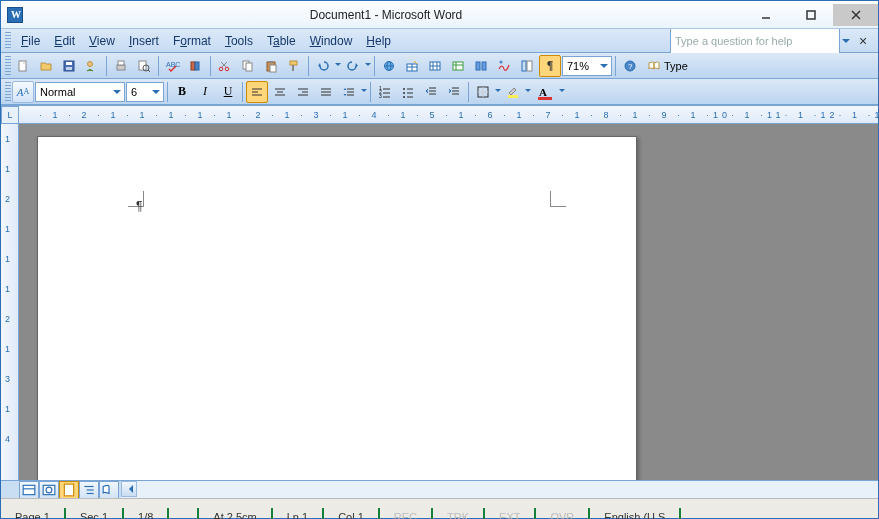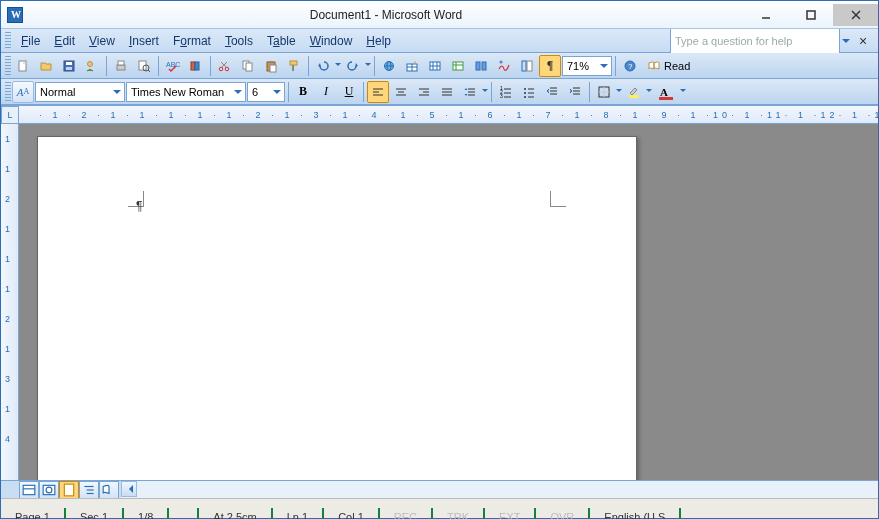--- a/index.html
+++ b/index.html
@@ -251,32 +251,31 @@
     <div class="tbtn">
         <svg viewBox="0 0 14 14">
           <circle cx="7" cy="7" r="5" fill="#4a86c9" stroke="#2a6fb5"></circle>
           <text x="5" y="10" font-size="8" fill="#fff">?</text>
         </svg>
       </div>
     <div class="tbtn" style="width:auto;padding:0 4px;gap:3px;">
         <svg viewBox="0 0 14 14" style="width:14px;">
           <path d="M2 4 q5 -2 5 0 v6 q-5 -2 -5 0 z M7 4 q5 -2 5 0 v6 q-5 -2 -5 0 z" fill="#fff" stroke="#b8923f"></path>
         </svg>
-        <span style="font-size:11px;">Read</span>
+        <span style="font-size:11px;">Type</span>
       </div>
   </div>
 
   <div class="toolbar fmt-toolbar">
     <div class="grip" style="width:6px;height:20px;background:repeating-linear-gradient(#7aa4d4 0 1px,transparent 1px 3px);"></div>
     <div class="tbtn box">
         <span style="font:italic 11px Georgia;color:#2a6fb5;">A</span>
         <span style="font:8px Georgia;color:#2a6fb5;">A</span>
       </div>
     <div class="tsel style">Normal</div>
-    <div class="tsel font">Times New Roman</div>
     <div class="tsel size">6</div>
     <div class="tsep"></div>
     <div class="tbtn">
         <b style="font:bold 12px Georgia;">B</b>
       </div>
     <div class="tbtn">
         <i style="font:italic 12px Georgia;">I</i>
       </div>
     <div class="tbtn">
         <u style="font:12px Georgia;">U</u>

